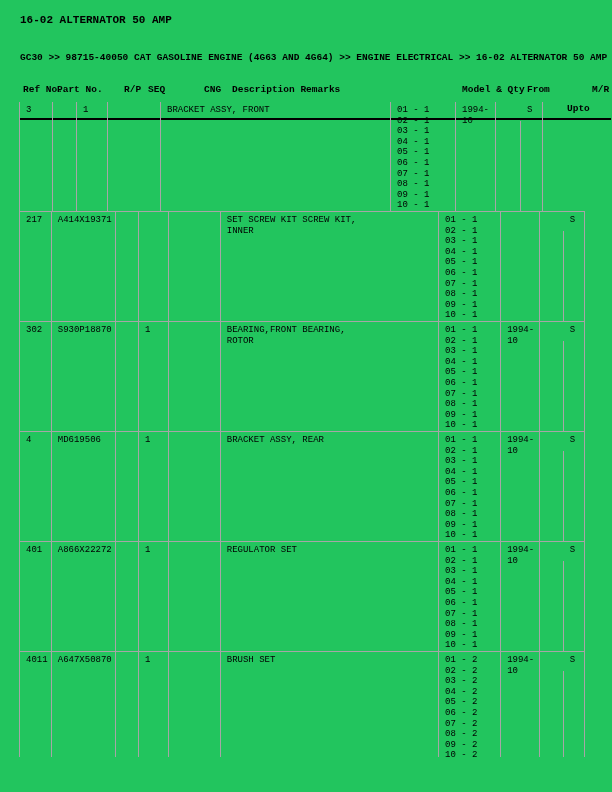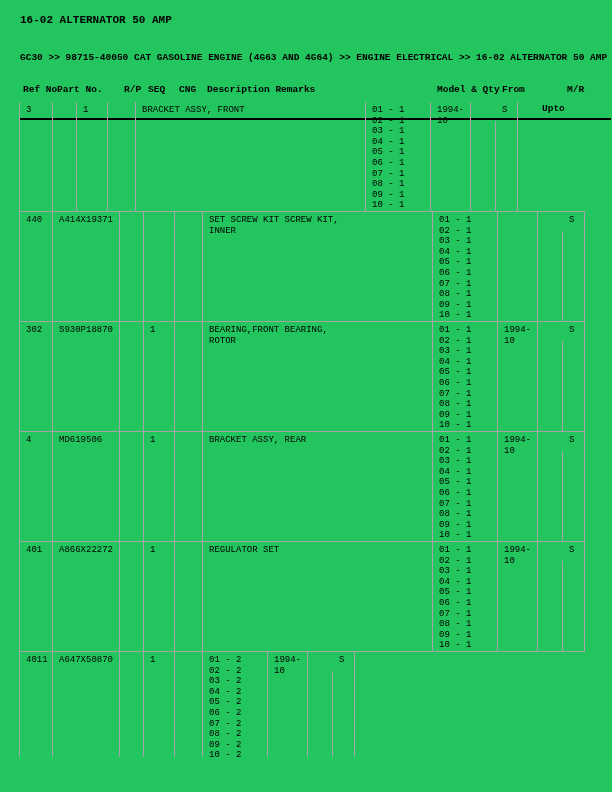--- a/index.html
+++ b/index.html
@@ -34,21 +34,21 @@
     border-right:1px solid #a6a6a6;
     padding:3px 2px 0 6px;
     font-size:9px; line-height:10.6px;
     white-space:pre-line; overflow:hidden;
   }
   .td.first { border-left:1px solid #a6a6a6; }
   .c-ref  { width:34px; }
   .c-part { width:67px; }
   .c-rp   { width:24px; }
   .c-seq  { width:31px; }
-  .c-cng  { width:28px; }
+  .c-cng  { width:28px;margin-left:25px; }
   .c-desc { width:230px; }
   .c-qty  { width:65px; }
   .c-from { width:40px; }
   .c-upto { width:25px;margin-top:19px; }
   .c-mr   { width:22px; }
 </style>
 </head>
 <body>
 
 <div class="page">
@@ -87,21 +87,21 @@
 07 - 1
 08 - 1
 09 - 1
 10 - 1</div>
       <div class="td c-from">1994-10</div>
       <div class="td c-upto"></div>
       <div class="td c-mr">S</div>
     </div>
 
     <div class="tr">
-      <div class="td first c-ref">440</div>
+      <div class="td first c-ref">217</div>
       <div class="td c-part">A414X19371</div>
       <div class="td c-rp"></div>
       <div class="td c-seq"></div>
       <div class="td c-cng"></div>
       <div class="td c-desc">SET SCREW KIT SCREW KIT,
 INNER</div>
       <div class="td c-qty">01 - 1
 02 - 1
 03 - 1
 04 - 1
@@ -182,20 +182,21 @@
       <div class="td c-upto"></div>
       <div class="td c-mr">S</div>
     </div>
 
     <div class="tr">
       <div class="td first c-ref">4011</div>
       <div class="td c-part">A647X50870</div>
       <div class="td c-rp"></div>
       <div class="td c-seq">1</div>
       <div class="td c-cng"></div>
+      <div class="td c-desc">BRUSH SET</div>
       <div class="td c-qty">01 - 2
 02 - 2
 03 - 2
 04 - 2
 05 - 2
 06 - 2
 07 - 2
 08 - 2
 09 - 2
 10 - 2</div>

